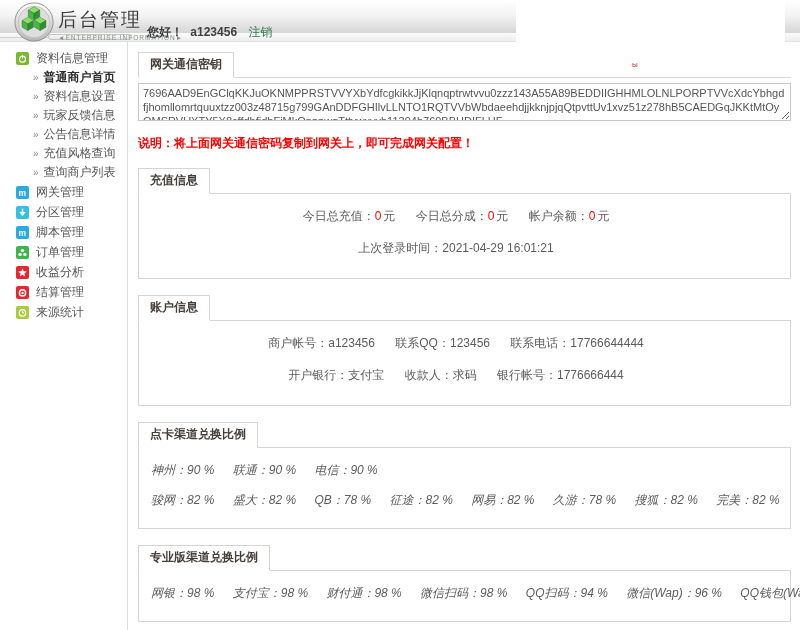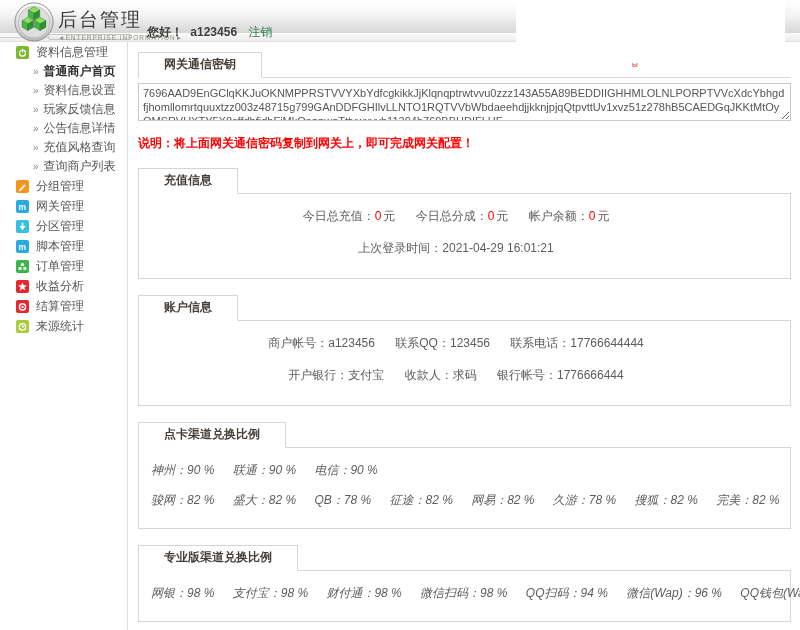--- a/index.html
+++ b/index.html
@@ -20,31 +20,31 @@
   .logo { position:absolute; left:13px; top:1px; width:42px; height:42px; }
   .brand { position:absolute; left:58px; top:7px; }
   .brand-title { font-size:19px; font-weight:normal; color:#3c3c3c; letter-spacing:2px; }
   .brand-sub { font-size:6.5px; color:#8a9482; letter-spacing:1px; margin-top:1px; white-space:nowrap; }
   .greeting { position:absolute; left:147px; top:24px; color:#3f3f3f; }
   .greeting .hello { font-weight:bold; }
   .greeting .user { font-weight:bold; margin:0 4px; }
   .greeting a.logout { color:#2e7d4f; text-decoration:none; margin-left:4px; cursor:pointer; }
 
   
-  .sidebar { position:absolute; left:0; top:42px; width:128px; height:588px; border-right:1px solid #dcdcdc; background:#fff; }
+  .sidebar { position:absolute; left:0; top:42px; width:128px; height:588px; border-right:1px solid #dcdcdc; background:#fff; padding-top:6px; }
   .side-item { display:flex; align-items:center; gap:7px; padding:3px 0 3px 16px; height:20px; cursor:pointer; color:#555; white-space:nowrap; }
   .side-item .lbl { font-size:12px; }
   .side-sub { display:flex; align-items:center; gap:5px; padding:2px 0 2px 33px; height:19px; cursor:pointer; color:#555; white-space:nowrap; }
   .side-sub .arr { color:#8a8a8a; font-size:10px; }
   .side-sub.active .lbl { font-weight:bold; color:#2f2f2f; }
   .icon13 { width:13px; height:13px; flex:0 0 13px; display:block; }
 
   
   .main { position:absolute; left:129px; top:42px; width:671px; height:588px; background:#fff; padding:9px 9px 0 9px; }
-  .tab { display:inline-block; position:relative; z-index:2; background:#fff; border:1px solid #d5d5d5; border-bottom:1px solid #fff; padding:3px 25px 4px; font-weight:bold; font-size:12px; color:#463f39; margin-bottom:-1px; cursor:pointer; }
+  .tab { display:inline-block; position:relative; z-index:2; background:#fff; border:1px solid #d5d5d5; border-bottom:1px solid #fff; padding:3px 11px 4px; font-weight:bold; font-size:12px; color:#463f39; margin-bottom:-1px; cursor:pointer; }
   .tab-rule { border-top:1px solid #d9d9d9; position:relative; z-index:1; }
   .panel-body { border:1px solid #d5d5d5; position:relative; z-index:1; padding:14px 12px 6px; }
   .panel-group { margin-top:16px; }
   .panel-group.first { margin-top:1px; }
 
   .key-box { width:653px; height:38px; margin-top:5px; border:1px solid #c9c9c9; padding:2px 4px; font-family:"Liberation Sans","DejaVu Sans",sans-serif; font-size:11px; line-height:14px; color:#555; word-break:break-all; resize:both; overflow:auto; }
   .gateway-note { margin-top:11px; color:#ff0000; font-weight:bold; font-size:12px; }
 
   .info-line { margin-bottom:15px; white-space:nowrap;text-align:center; }
   .info-item { display:inline-block; margin-right:17px; color:#5d5d5d; }
@@ -133,27 +133,20 @@
       <span class="arr">»</span>
       <span class="lbl">充值风格查询</span>
     </div>
     <div class="side-sub">
       <span class="arr">»</span>
       <span class="lbl">查询商户列表</span>
     </div>
 
     <div class="side-item">
       <svg class="icon13" viewBox="0 0 13 13">
-          <rect width="13" height="13" rx="2" fill="#f7941e"></rect>
-          <polygon points="3.1,9.9 8.3,4.2 9.7,5.5 4.5,11 2.9,11" fill="#fff"></polygon>
-        </svg>
-      <span class="lbl">分组管理</span>
-    </div>
-    <div class="side-item">
-      <svg class="icon13" viewBox="0 0 13 13">
           <rect width="13" height="13" rx="2" fill="#29abe2"></rect>
           <text x="2.4" y="9.6" font-size="8.5" font-weight="bold" fill="#fff" font-family="Liberation Sans,sans-serif">m</text>
         </svg>
       <span class="lbl">网关管理</span>
     </div>
     <div class="side-item">
       <svg class="icon13" viewBox="0 0 13 13">
           <rect width="13" height="13" rx="2" fill="#35bfe0"></rect>
           <rect x="5.7" y="2.7" width="1.6" height="3.6" fill="#fff"></rect>
           <polygon points="3.4,6 9.6,6 6.5,10.2" fill="#fff"></polygon>

